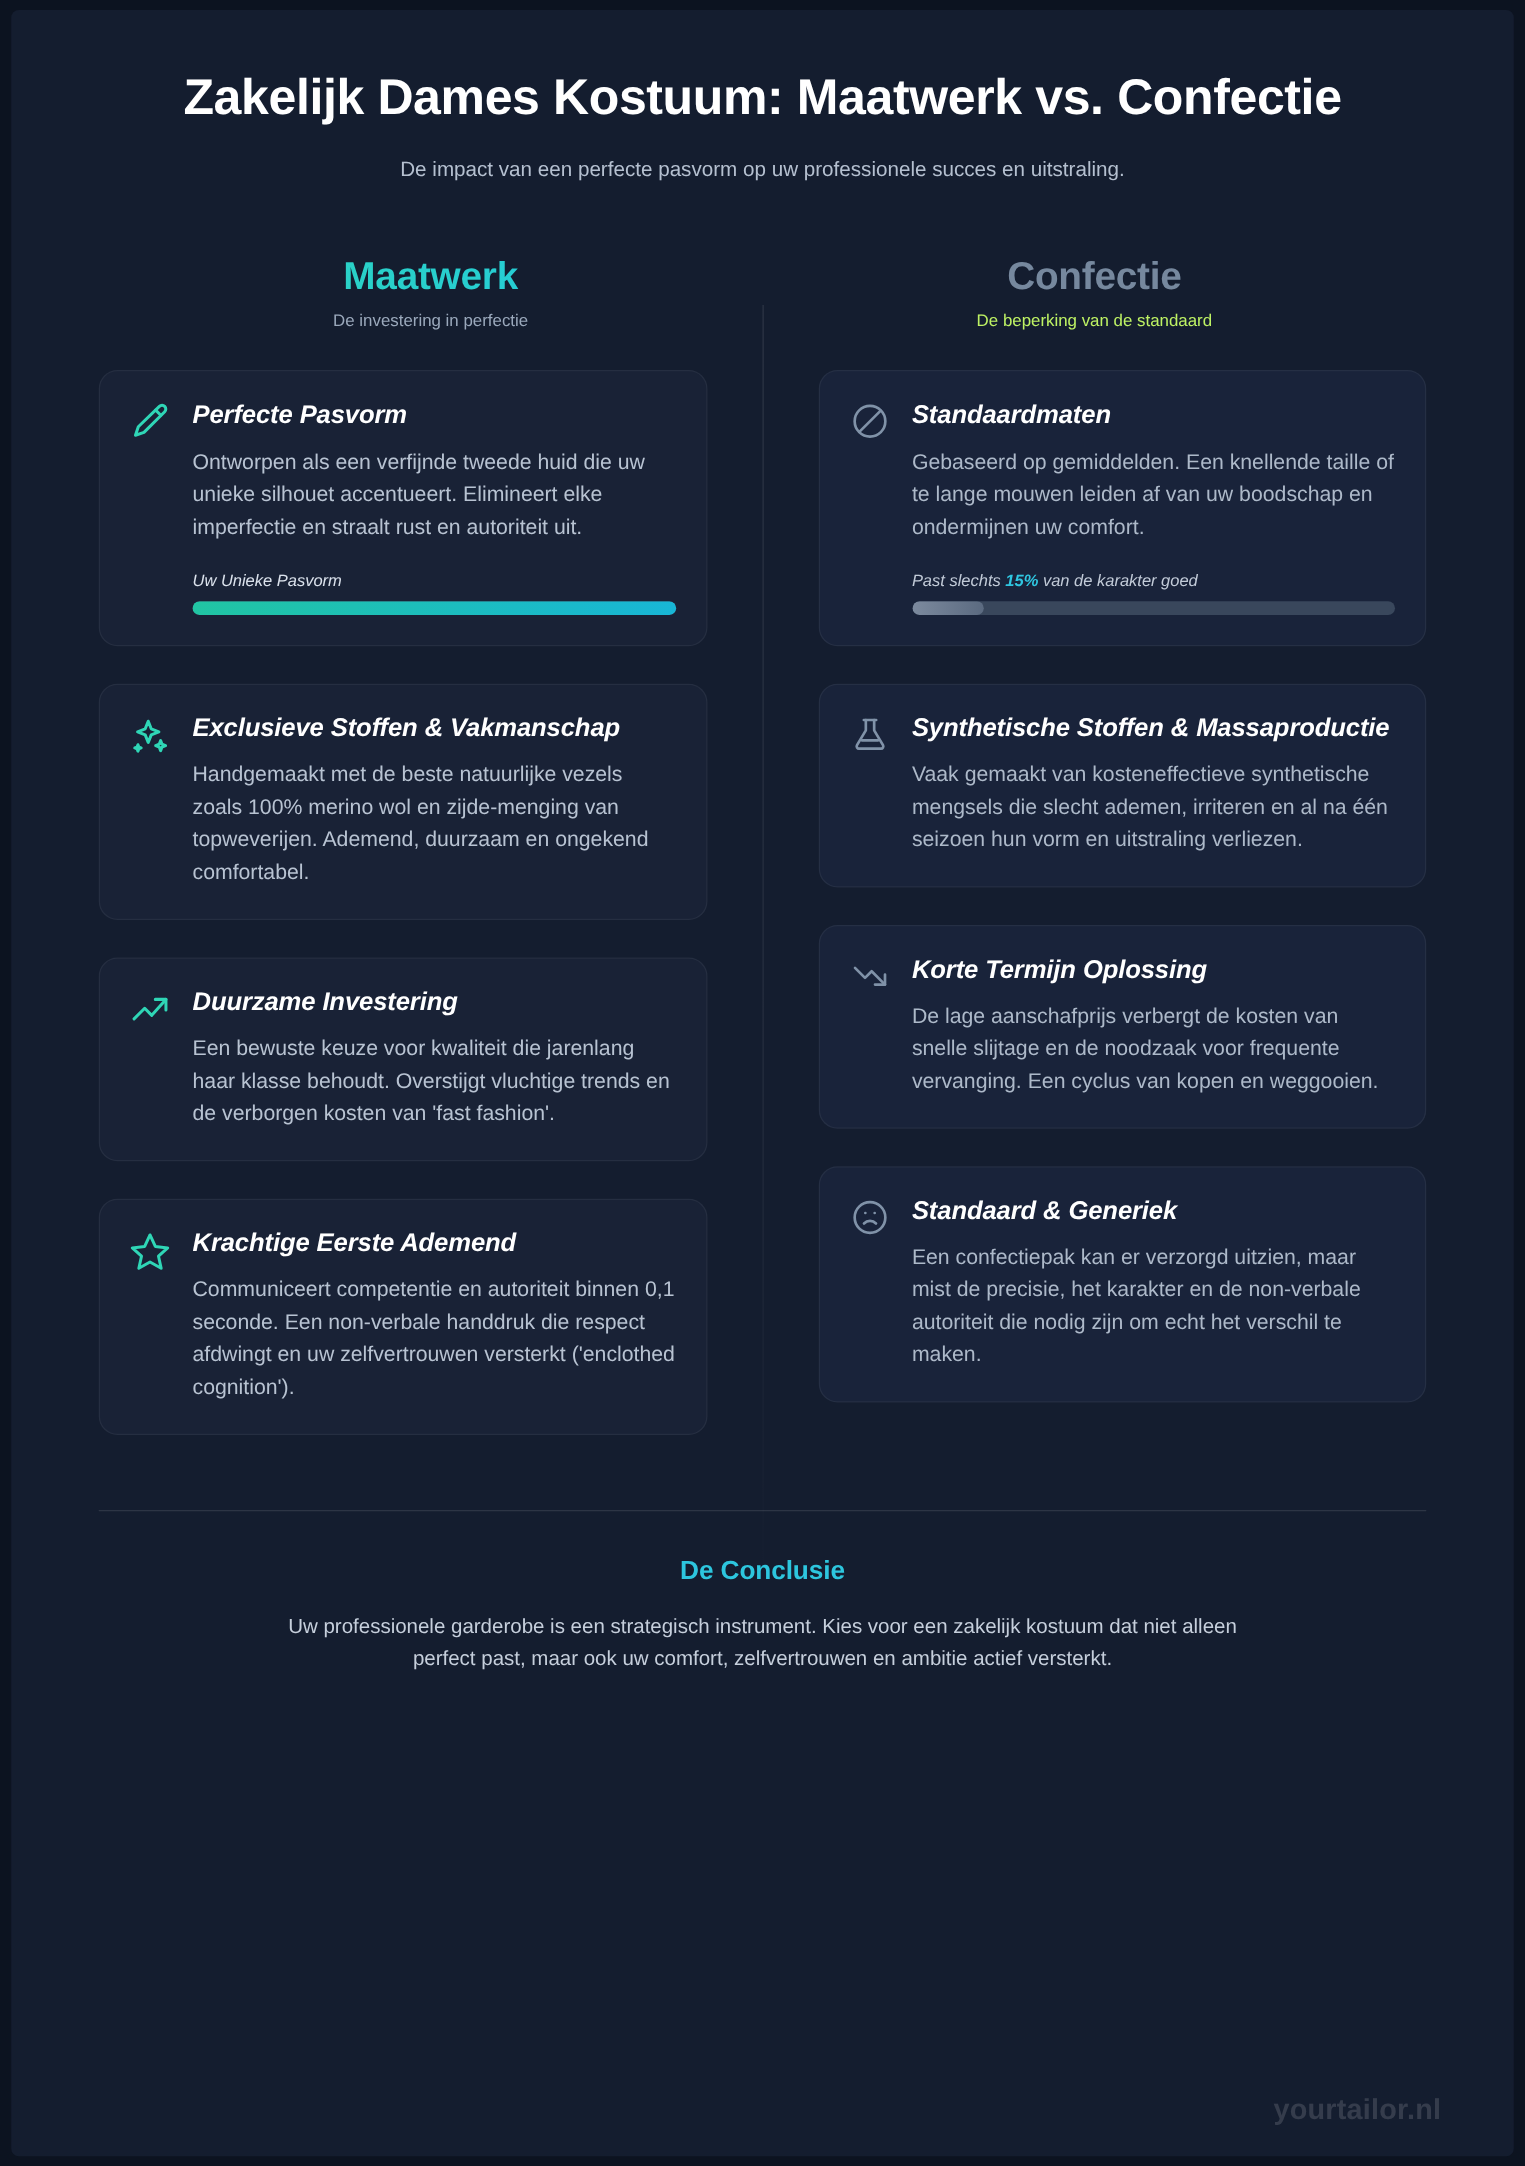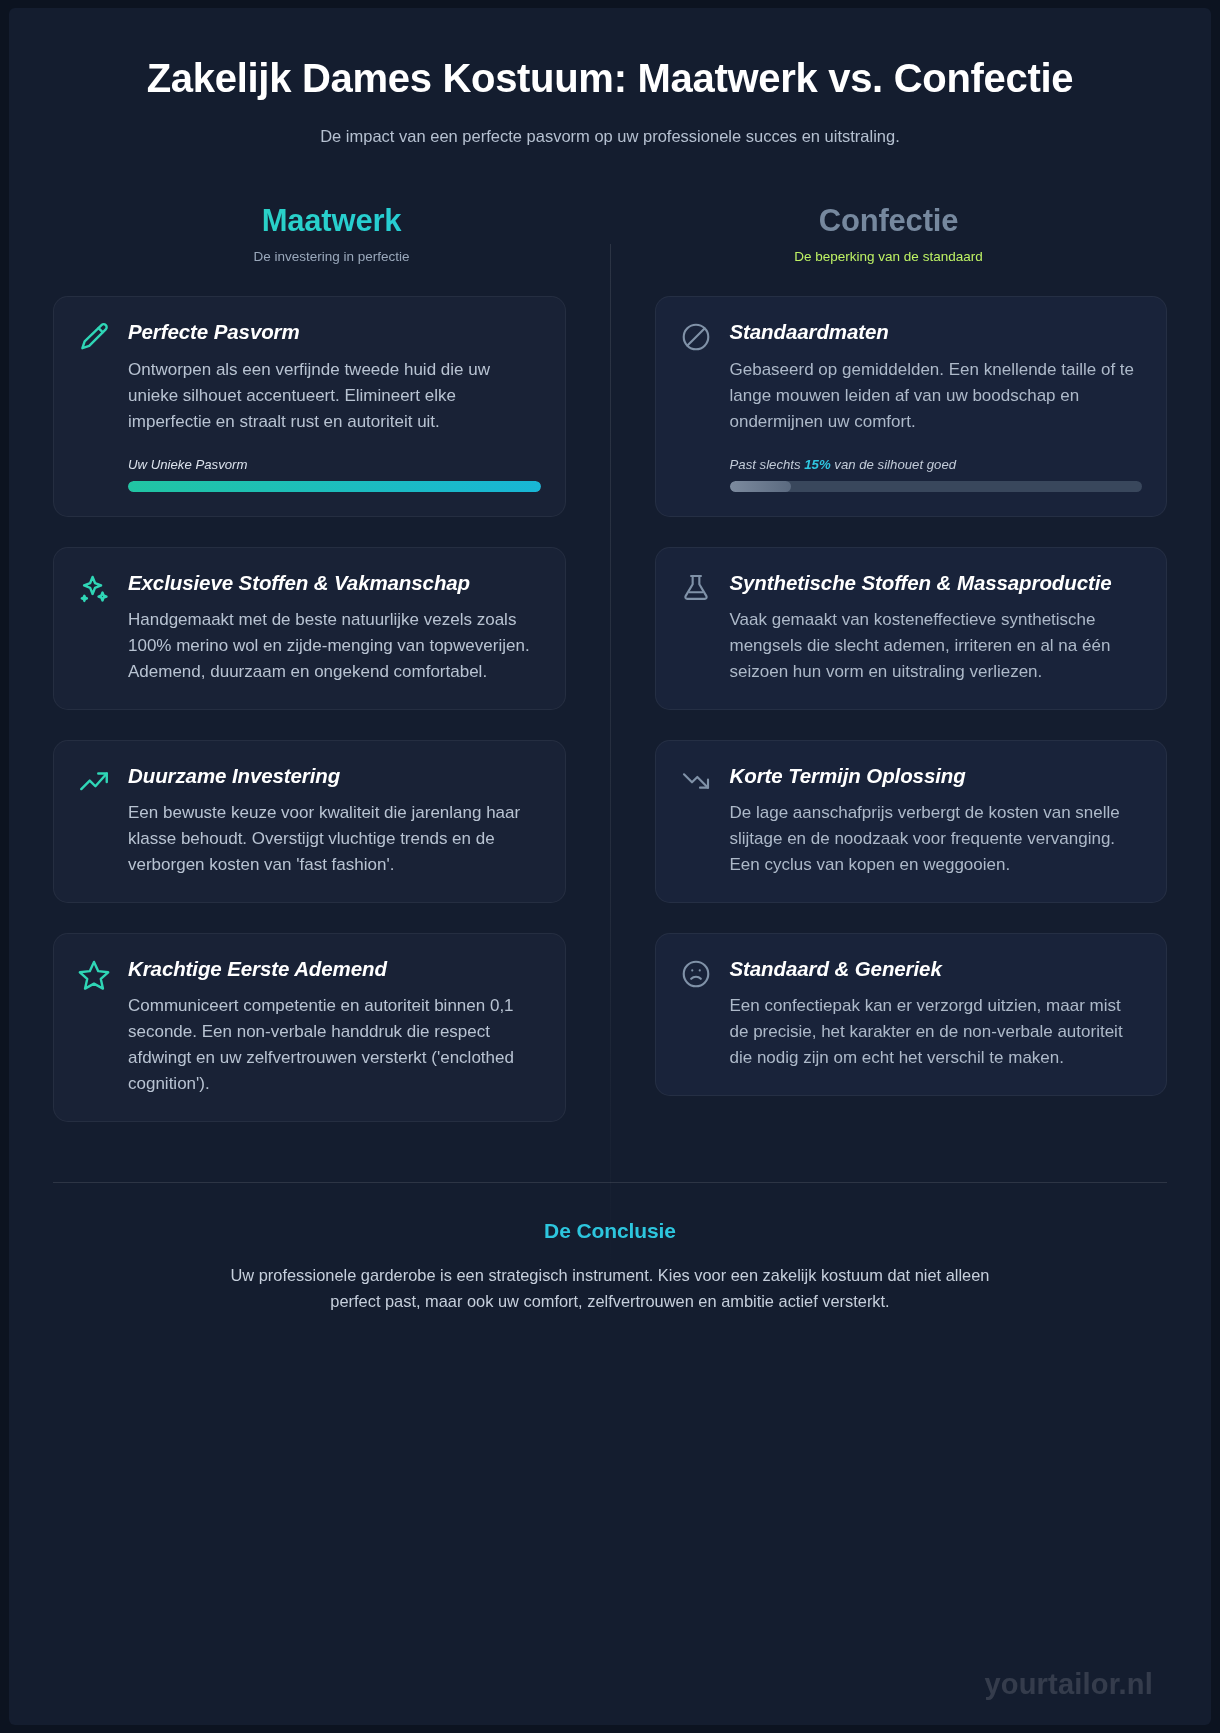--- a/index.html
+++ b/index.html
@@ -19,21 +19,21 @@
     padding: 8px 9px;
   }
 
   .frame {
     position: relative;
     width: 1202px;
     height: 1717px;
     background: #141d2f;
     border-radius: 6px;
     overflow: hidden;
-    padding: 0 44px;
+    padding: 0 70px;
   }
 
   
   .header { padding-top: 48px; text-align: center; }
 
   .main-title {
     font-size: 40px;
     font-weight: bold;
     color: #ffffff;
     line-height: 1.13;
@@ -177,21 +177,21 @@
     margin: 20px auto 0;
     max-width: 810px;
     font-size: 16.4px;
     line-height: 1.58;
     color: #c6cfdc;
   }
   .watermark {
     position: absolute;
     right: 58px;
     bottom: 24px;
-    font-size: 29px;
+    font-size: 23px;
     font-weight: bold;
     color: rgba(255,255,255,0.14);
     letter-spacing: 0.2px;
   }
   .icon-svg { display: block; }
 </style>
 </head>
 <body>
 
 <div id="page">
@@ -285,21 +285,21 @@
             <svg class="icon-svg" width="32" height="32" viewBox="0 0 24 24" fill="none" stroke="#8092a8" stroke-width="1.6" stroke-linecap="round" stroke-linejoin="round">
               <circle cx="12" cy="12" r="9.2"></circle>
               <line x1="5.6" y1="18.4" x2="18.4" y2="5.6"></line>
             </svg>
           </div>
           <div class="card-body">
             <div class="card-title">Standaardmaten</div>
             <div class="card-text">Gebaseerd op gemiddelden. Een knellende taille of te lange mouwen leiden af van uw boodschap en ondermijnen uw comfort.</div>
             <div class="meter">
               <div class="meter-label ready">
-                <span>Past slechts </span><span class="pct">15%</span><span> van de silhouet goed</span>
+                <span>Past slechts </span><span class="pct">15%</span><span> van de karakter goed</span>
               </div>
               <div class="meter-track">
                 <div class="meter-fill grey" style="width: 15%;"></div>
               </div>
             </div>
           </div>
         </div>
 
         <div class="card ready">
           <div class="card-icon">

